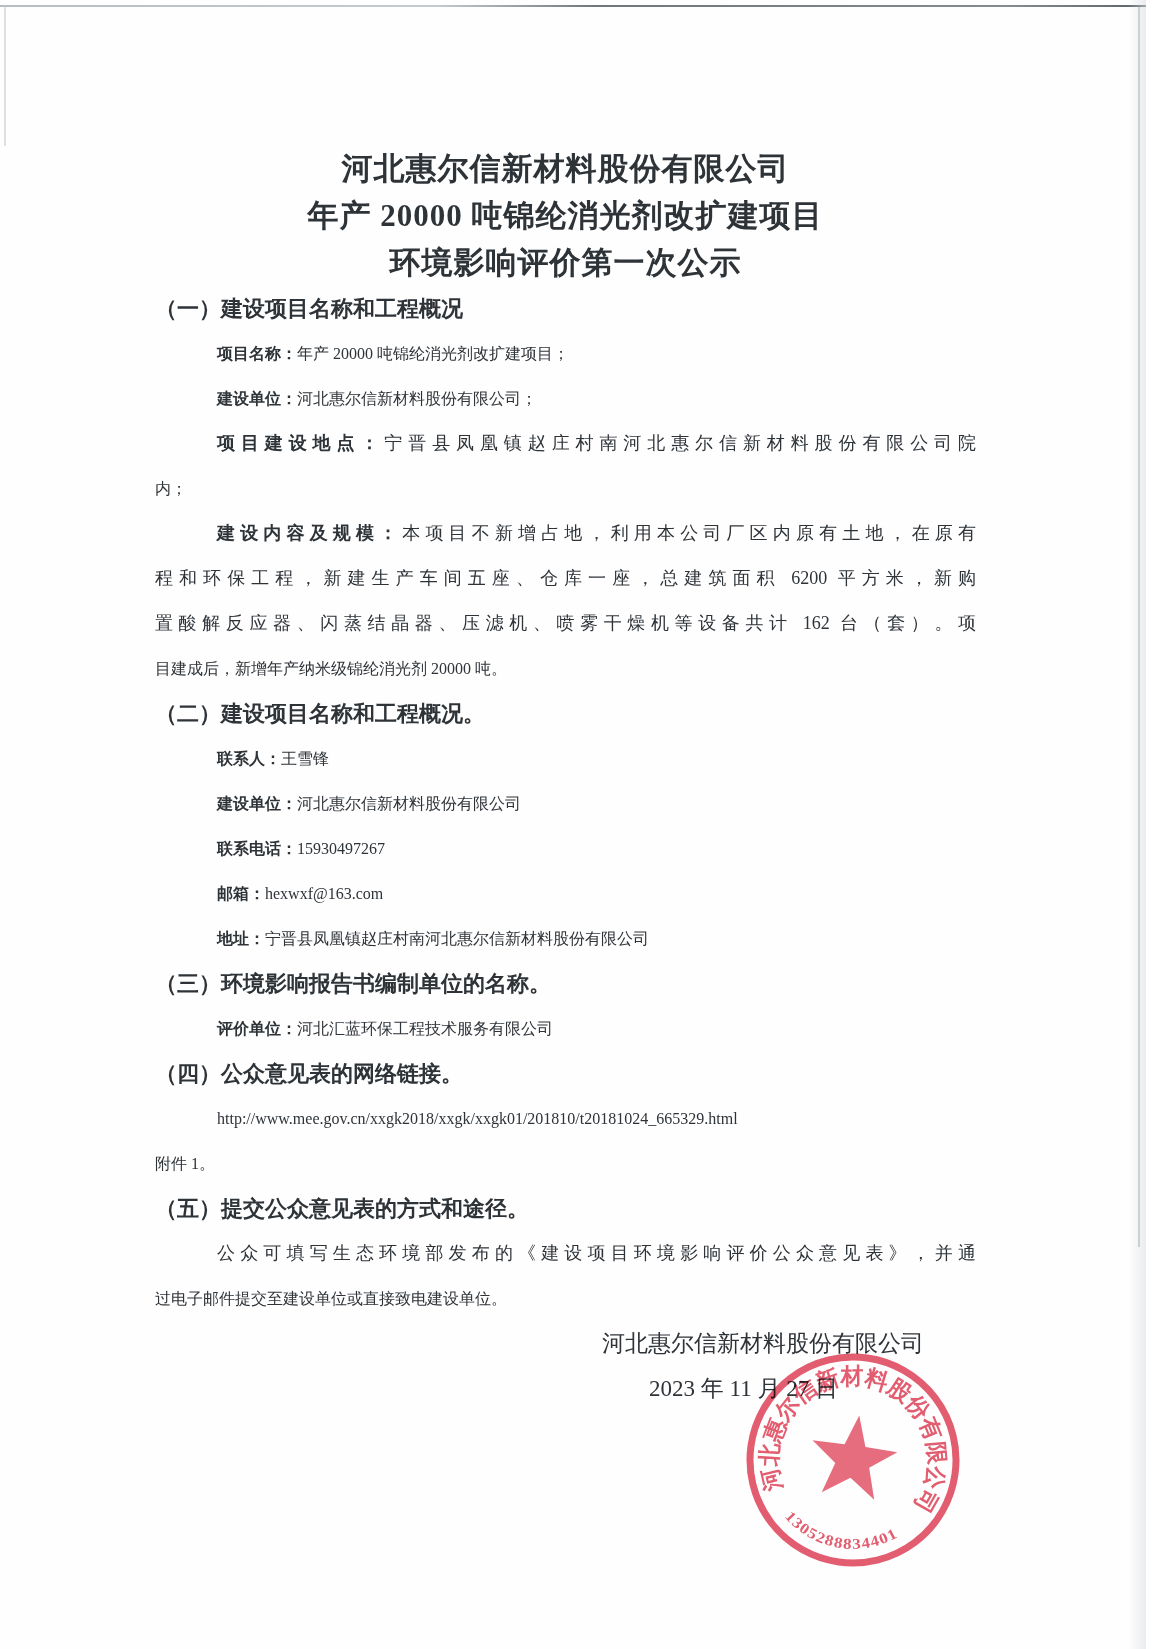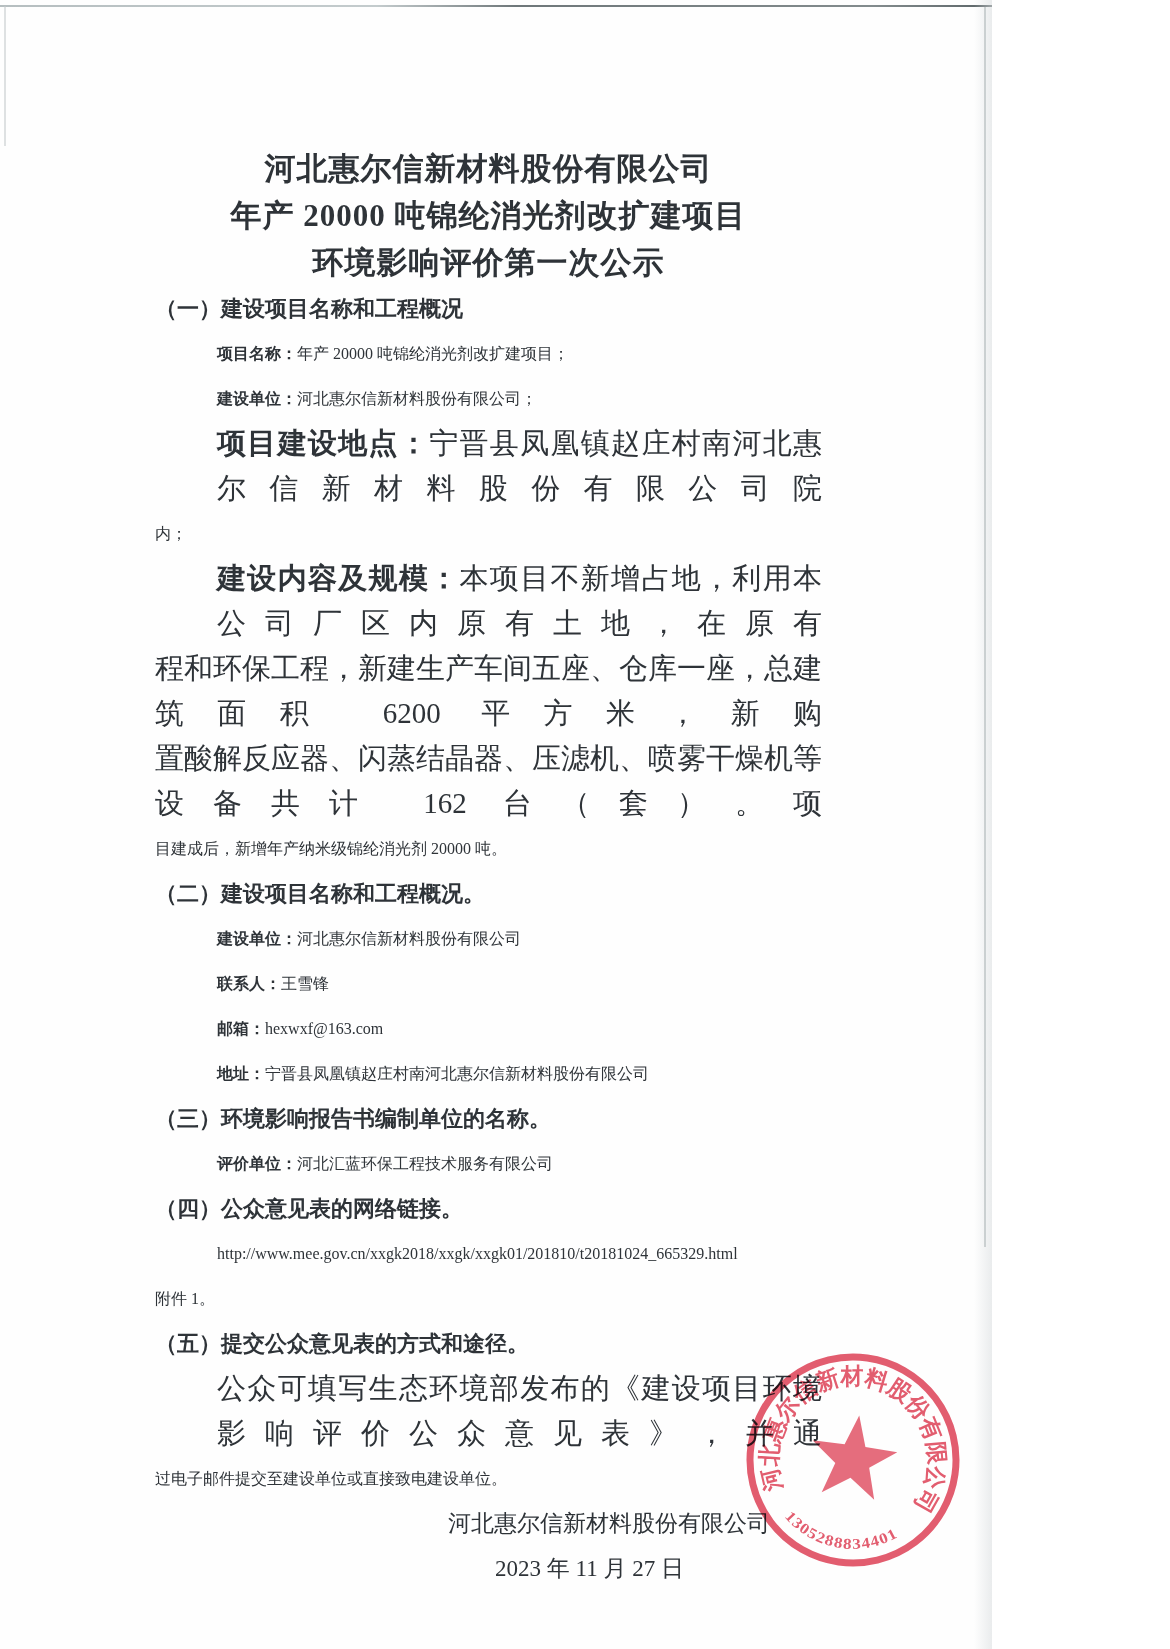--- a/index.html
+++ b/index.html
@@ -2,21 +2,21 @@
 <html><head>
 <meta charset="utf-8">
 <style>
   html, body {
     margin: 0;
     padding: 0;
     background: #ffffff;
   }
   .page {
     position: relative;
-    width: 992px;
+    width: 1146px;
     height: 1649px;
     background: #fefefe;
     overflow: hidden;
     font-family: "Liberation Serif", "DejaVu Serif", serif;
     color: #2e3338;
   }
   
   .edge-top {
     position: absolute;
     top: 5px; left: 0;
@@ -56,21 +56,21 @@
     line-height: 47px;
     text-align: center;
     letter-spacing: 1px;
   }
   .line {
     font-size: 16px;
     line-height: 45px;
     white-space: nowrap;
   }
   .wrapline {
-    font-size: 29px;
+    font-size: 18px;
     line-height: 45px;
     text-align: justify;
     text-align-last: justify;
   }
   .h {
     font-size: 22px;
     font-weight: 700;
     line-height: 45px;
     white-space: nowrap;
   }
@@ -123,22 +123,23 @@
     <div class="line indent"><span class="lbl">项目名称：</span><span>年产 20000 吨锦纶消光剂改扩建项目；</span></div>
     <div class="line indent"><span class="lbl">建设单位：</span><span>河北惠尔信新材料股份有限公司；</span></div>
     <div class="wrapline indent"><span class="lbl">项目建设地点：</span><span>宁晋县凤凰镇赵庄村南河北惠尔信新材料股份有限公司院</span></div>
     <div class="line">内；</div>
     <div class="wrapline indent"><span class="lbl">建设内容及规模：</span><span>本项目不新增占地，利用本公司厂区内原有土地，在原有</span></div>
     <div class="wrapline">程和环保工程，新建生产车间五座、仓库一座，总建筑面积 6200 平方米，新购</div>
     <div class="wrapline">置酸解反应器、闪蒸结晶器、压滤机、喷雾干燥机等设备共计 162 台（套）。项</div>
     <div class="line">目建成后，新增年产纳米级锦纶消光剂 20000 吨。</div>
 
     <div class="h">（二）建设项目名称和工程概况。</div>
+    <div class="line indent"><span class="lbl">联系人：</span><span>王雪锋</span></div>
     <div class="line indent"><span class="lbl">建设单位：</span><span>河北惠尔信新材料股份有限公司</span></div>
-    <div class="line indent"><span class="lbl">联系人：</span><span>王雪锋</span></div>
+    <div class="line indent"><span class="lbl">联系电话：</span><span>15930497267</span></div>
     <div class="line indent"><span class="lbl">邮箱：</span><span>hexwxf@163.com</span></div>
     <div class="line indent"><span class="lbl">地址：</span><span>宁晋县凤凰镇赵庄村南河北惠尔信新材料股份有限公司</span></div>
 
     <div class="h">（三）环境影响报告书编制单位的名称。</div>
     <div class="line indent"><span class="lbl">评价单位：</span><span>河北汇蓝环保工程技术服务有限公司</span></div>
 
     <div class="h">（四）公众意见表的网络链接。</div>
     <div class="line indent">http://www.mee.gov.cn/xxgk2018/xxgk/xxgk01/201810/t20181024_665329.html</div>
     <div class="line">附件 1。</div>
 

